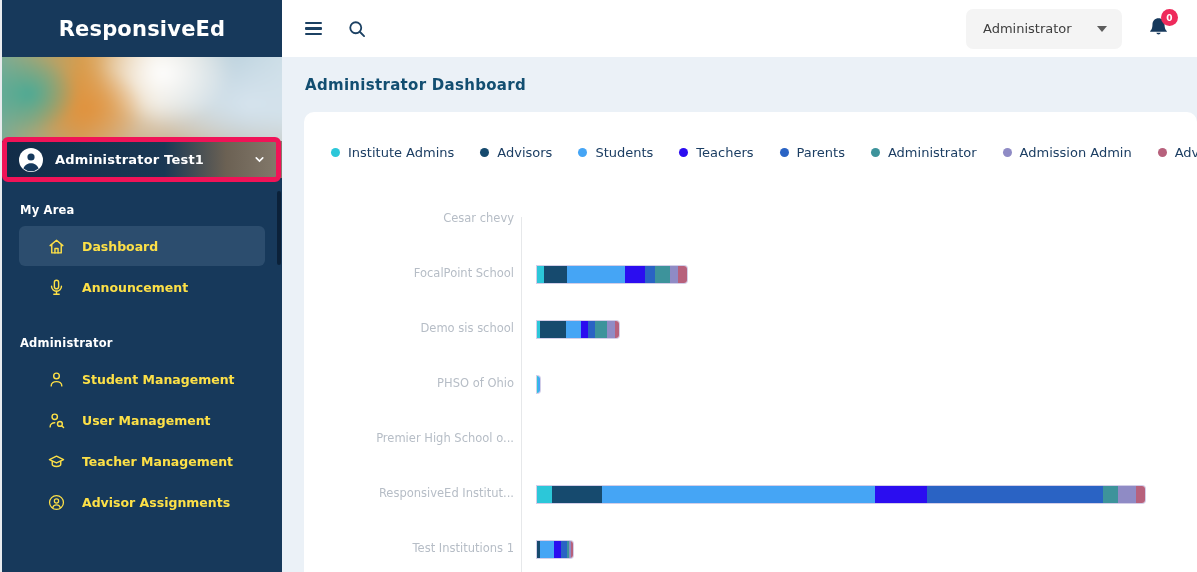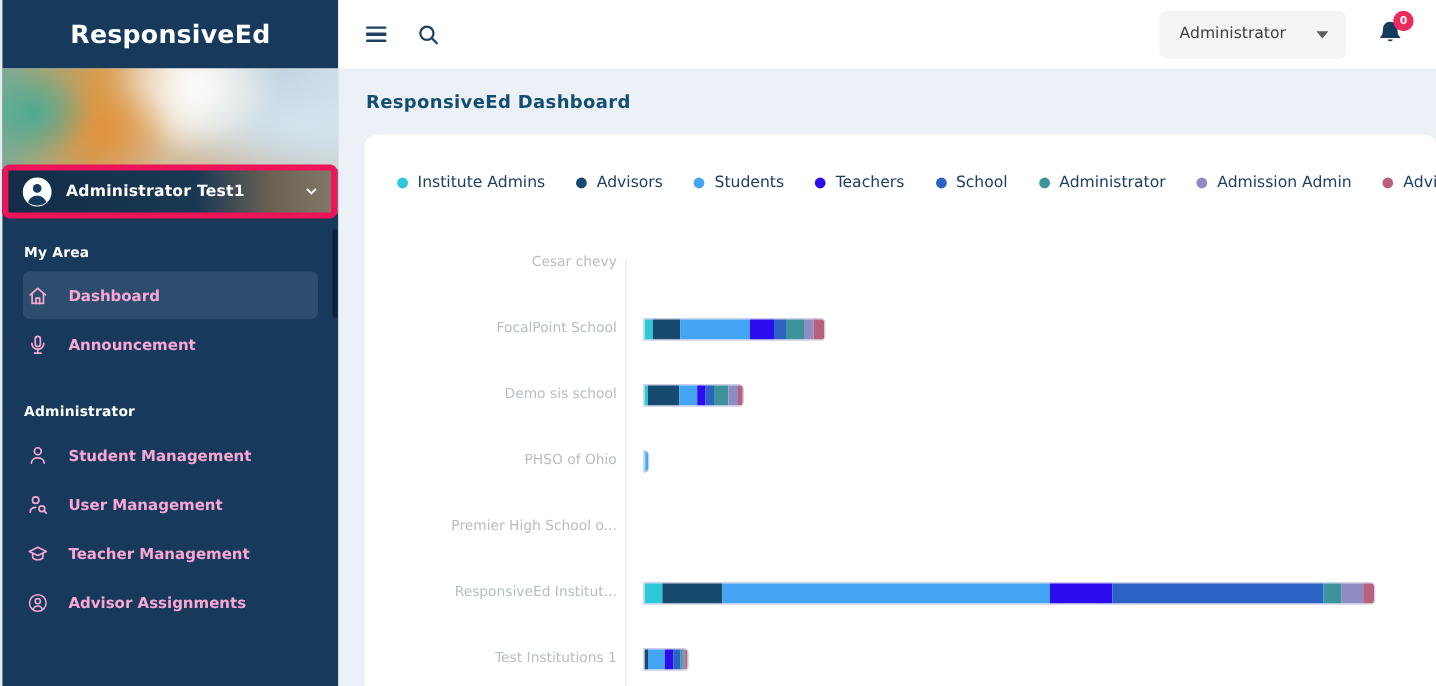--- a/index.html
+++ b/index.html
@@ -24,21 +24,21 @@
       background:linear-gradient(90deg,#122c48 0%,#1a3854 58%,rgba(122,104,82,.85) 80%,rgba(160,139,113,.8) 100%);
       cursor:pointer; }
   .highlight-ring { position:absolute; left:0; right:1px; top:-4px; bottom:-4px;
       border:5px solid #f01357; border-radius:6px; z-index:6; pointer-events:none; }
   .avatar { width:26px; height:26px; flex-shrink:0; }
   .user-name { font-size:13px; font-weight:bold; margin-left:11px; letter-spacing:.2px; }
   .user-row .chev { margin-left:auto; width:13px; height:13px; color:#fff; }
   .nav-label { font-size:11.5px; font-weight:bold; margin:25px 18px 9px 18px; letter-spacing:.2px; }
   .nav-label.second { margin-top:29px; }
   .nav-item { height:40px; margin:0 17px 1px 17px; display:flex; align-items:center; gap:17px;
-      padding:0 4px; border-radius:6px; font-size:12.5px; font-weight:600; cursor:pointer; color:#f9a8d4; }
+      padding:0 29px; border-radius:6px; font-size:12.5px; font-weight:600; cursor:pointer; color:#fde047; }
   .nav-item.active { background:#2c4d6e; }
   .nav-item .ni { width:17px; height:17px; flex-shrink:0; display:flex; }
   .nav-item svg { width:17px; height:17px; }
   .scroll-thumb { position:absolute; right:1px; top:191px; width:4px; height:74px;
       background:rgba(4,18,35,.6); border-radius:2px; }
 
   
   .main { flex:1; min-width:0; display:flex; flex-direction:column; background:#ebf1f7; position:relative; }
   .topbar { height:57px; background:#fff; display:flex; align-items:center; padding:0 18px 0 23px; }
   .hamburger { width:17px; display:flex; flex-direction:column; gap:3.5px; cursor:pointer; }
@@ -182,21 +182,21 @@
       </div>
       <div class="bell-wrap">
         <svg viewBox="0 0 24 26" fill="currentColor">
           <path d="M12 2.2c-3.7 0-6.3 2.8-6.3 6.5 0 4.7-1.7 6.3-2.4 6.9-.3.3-.1.7.3.7h16.8c.4 0 .6-.4.3-.7-.7-.6-2.4-2.2-2.4-6.9 0-3.7-2.6-6.5-6.3-6.5z"></path>
           <path d="M9.7 17.5a2.4 2.4 0 0 0 4.6 0z"></path>
         </svg>
         <span class="badge">0</span>
       </div>
     </header>
 
-    <div class="page-head">ResponsiveEd Dashboard</div>
+    <div class="page-head">Administrator Dashboard</div>
 
     <section class="card">
       <div class="legend">
           <div class="legend-item">
             <span class="dot" style="background: rgb(44, 199, 217);"></span>
             <span>Institute Admins</span>
           </div>
           <div class="legend-item">
             <span class="dot" style="background: rgb(22, 74, 110);"></span>
             <span>Advisors</span>
@@ -204,21 +204,21 @@
           <div class="legend-item">
             <span class="dot" style="background: rgb(69, 165, 245);"></span>
             <span>Students</span>
           </div>
           <div class="legend-item">
             <span class="dot" style="background: rgb(43, 13, 240);"></span>
             <span>Teachers</span>
           </div>
           <div class="legend-item">
             <span class="dot" style="background: rgb(42, 99, 196);"></span>
-            <span>School</span>
+            <span>Parents</span>
           </div>
           <div class="legend-item">
             <span class="dot" style="background: rgb(61, 147, 155);"></span>
             <span>Administrator</span>
           </div>
           <div class="legend-item">
             <span class="dot" style="background: rgb(143, 139, 197);"></span>
             <span>Admission Admin</span>
           </div>
           <div class="legend-item">

